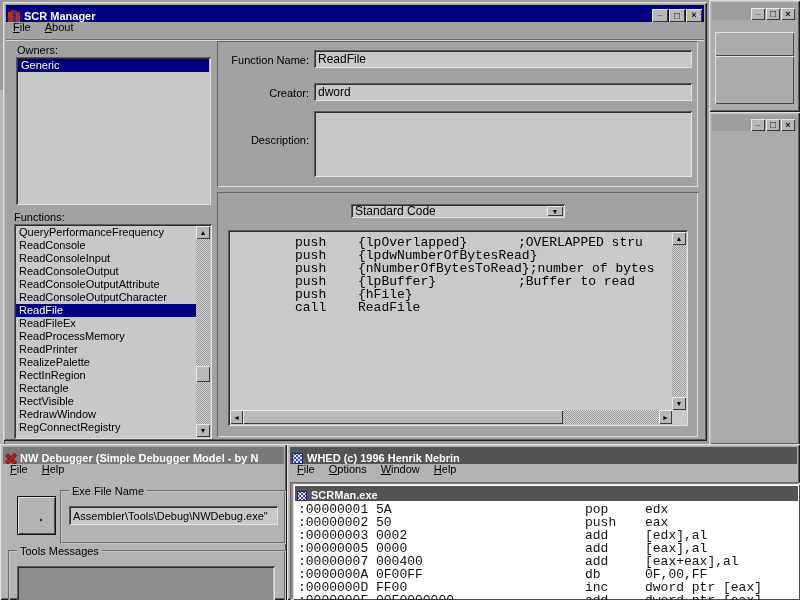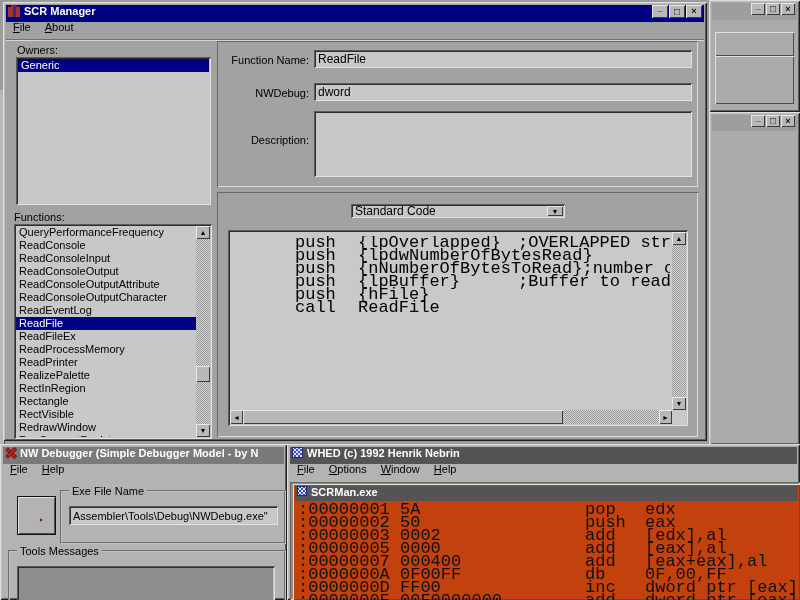--- a/index.html
+++ b/index.html
@@ -4,21 +4,21 @@
 <style>
   html,body{margin:0;padding:0}
   body{width:800px;height:600px;position:relative;overflow:hidden;background:#9c9c9c;
        font-family:"Liberation Sans",sans-serif;font-size:11px;color:#000;
        -webkit-font-smoothing:none}
   .abs{position:absolute}
   
   .win{position:absolute;background:#a8a8a8;
        box-shadow:inset 1px 1px 0 #dfdfdf, inset -1px -1px 0 #1f1f1f,
                   inset 2px 2px 0 #bcbcbc, inset -2px -2px 0 #5e5e5e}
-  .tb{position:absolute;left:3px;top:3px;right:3px;height:17px;display:flex;align-items:flex-start;
+  .tb{position:absolute;left:3px;top:3px;right:3px;height:17px;display:flex;align-items:flex-end;
       padding:0 2px;color:#fff;font-weight:bold;overflow:hidden;white-space:nowrap}
   .tb-active{background:#000080}
   .tb-gray{background:#7a7a7a}
   .tb-dark{background:#545454}
   .tb-bg{background:#9e9e9e}
   .ttl{margin-left:4px;font-size:11px}
   .wbtns{margin-left:auto;display:flex;gap:1px;align-items:center}
   .wbtn{width:16px;height:13px;background:#b8b8b8;flex:none;
         box-shadow:inset 1px 1px 0 #e8e8e8, inset -1px -1px 0 #3a3a3a;
         display:flex;align-items:center;justify-content:center;
@@ -46,21 +46,21 @@
   .dither{background:repeating-conic-gradient(#d4d4d4 0% 25%, #9a9a9a 0% 50%);background-size:2px 2px}
   .sbv{position:absolute;width:14px}
   .sbh{position:absolute;height:14px}
   .sb-btn{position:absolute;width:14px;height:13px;background:#b8b8b8;
           box-shadow:inset 1px 1px 0 #e8e8e8, inset -1px -1px 0 #3a3a3a;
           display:flex;align-items:center;justify-content:center;font-size:7px;color:#000;line-height:1}
   .sb-btn-h{width:13px;height:14px}
   .thumb{position:absolute;background:#b8b8b8;
          box-shadow:inset 1px 1px 0 #e8e8e8, inset -1px -1px 0 #3a3a3a}
   
-  .mono{font-family:"Liberation Mono","DejaVu Sans Mono",monospace;font-size:17px;line-height:13px}
+  .mono{font-family:"Liberation Mono","DejaVu Sans Mono",monospace;font-size:13px;line-height:13px}
   .cr{display:flex;white-space:pre}
   .cr .m{margin-left:62px;width:63px;flex:none}
   .cr .o{min-width:160px;flex:none}
   .dr{display:flex;white-space:pre}
   .dr .ah{width:287px;flex:none}
   .dr .m{width:60px;flex:none}
   
   .redx{position:relative;overflow:visible}
   .redx::before,.redx::after{content:"";position:absolute;left:50%;top:50%;width:96%;height:18%;
         background:#c22222;box-shadow:0 0 0 1px #7a1414}
@@ -147,21 +147,20 @@
   <div class="abs" style="left:11px;top:209px">Functions:</div>
   <div class="abs sunk" style="left:11px;top:222px;width:198px;height:215px">
     <div class="list" style="left:2px;top:2px;right:16px;bottom:2px">
 
     <div class="li"><span>QueryPerformanceFrequency</span></div>
         <div class="li"><span>ReadConsole</span></div>
         <div class="li"><span>ReadConsoleInput</span></div>
         <div class="li"><span>ReadConsoleOutput</span></div>
         <div class="li"><span>ReadConsoleOutputAttribute</span></div>
         <div class="li"><span>ReadConsoleOutputCharacter</span></div>
-        <div class="li"><span>ReadEventLog</span></div>
         <div class="li selected"><span>ReadFile</span></div>
         <div class="li"><span>ReadFileEx</span></div>
         <div class="li"><span>ReadProcessMemory</span></div>
         <div class="li"><span>ReadPrinter</span></div>
         <div class="li"><span>RealizePalette</span></div>
         <div class="li"><span>RectInRegion</span></div>
         <div class="li"><span>Rectangle</span></div>
         <div class="li"><span>RectVisible</span></div>
         <div class="li"><span>RedrawWindow</span></div>
         <div class="li"><span>RegConnectRegistry</span></div>
@@ -173,21 +172,21 @@
       <div class="thumb" style="top:140px;left:0;width:14px;height:16px"></div>
       <div class="sb-btn" style="bottom:0">
           <span>▼</span>
         </div>
     </div>
   </div>
 
   <div class="abs sunk1" style="left:214px;top:39px;width:481px;height:146px;background:#a2a2a2">
     <div class="abs lbl-r" style="left:6px;top:13px;width:86px">Function Name:</div>
     <div class="abs sunk field" style="left:97px;top:9px;width:374px;height:18px">ReadFile</div>
-    <div class="abs lbl-r" style="left:6px;top:46px;width:86px">NWDebug:</div>
+    <div class="abs lbl-r" style="left:6px;top:46px;width:86px">Creator:</div>
     <div class="abs sunk field" style="left:97px;top:42px;width:374px;height:18px">dword</div>
     <div class="abs lbl-r" style="left:6px;top:93px;width:86px">Description:</div>
     <div class="abs sunk field" style="left:97px;top:70px;width:374px;height:66px;align-items:flex-start"></div>
   </div>
 
   <div class="abs sunk1" style="left:214px;top:190px;width:481px;height:245px;background:#a2a2a2">
     <div class="abs sunk field" style="left:134px;top:12px;width:210px;height:14px">
       <span>Standard Code</span>
       <span class="combo-btn">
           <span>▼</span>
@@ -243,31 +242,31 @@
   </div>
   <div class="abs groove" style="left:8px;top:106px;width:274px;height:50px">
     <div class="group-label">Tools Messages</div>
     <div class="abs sunk" style="left:7px;top:14px;width:258px;height:36px;background:#8d8d8d"></div>
   </div>
 </div>
 
 <div class="win" style="left:287px;top:444px;width:513px;height:156px;background:#b3b3b3;z-index:4">
   <div class="tb tb-dark">
     <span class="icon12 whed-ic" style="width:11px;height:11px"></span>
-    <span class="ttl">WHED (c) 1992 Henrik Nebrin</span>
+    <span class="ttl">WHED (c) 1996 Henrik Nebrin</span>
   </div>
   <div class="menubar" style="left:3px;top:21px;right:3px;height:16px">
 
   <span class="mi"><u>F</u><span>ile</span></span>
       <span class="mi"><u>O</u><span>ptions</span></span>
       <span class="mi"><u>W</u><span>indow</span></span>
       <span class="mi"><u>H</u><span>elp</span></span>
     </div>
   <div class="abs sunk1" style="left:3px;top:38px;right:0;bottom:0;background:#8d8d8d"></div>
-  <div class="abs raised1" style="left:6px;top:40px;width:507px;height:116px;background:#c2410c">
+  <div class="abs raised1" style="left:6px;top:40px;width:507px;height:116px;background:#ffffff">
     <div class="tb tb-dark" style="left:2px;top:2px;right:2px;height:15px">
       <span class="icon12 whed-ic" style="width:10px;height:10px"></span>
       <span class="ttl">SCRMan.exe</span>
     </div>
     <div class="abs mono" style="left:5px;top:19px;right:0;bottom:0;overflow:hidden;color:#111">
 
     <div class="dr"><span class="ah">:00000001 5A</span><span class="m">pop</span><span class="o">edx</span></div>
         <div class="dr"><span class="ah">:00000002 50</span><span class="m">push</span><span class="o">eax</span></div>
         <div class="dr"><span class="ah">:00000003 0002</span><span class="m">add</span><span class="o">[edx],al</span></div>
         <div class="dr"><span class="ah">:00000005 0000</span><span class="m">add</span><span class="o">[eax],al</span></div>

